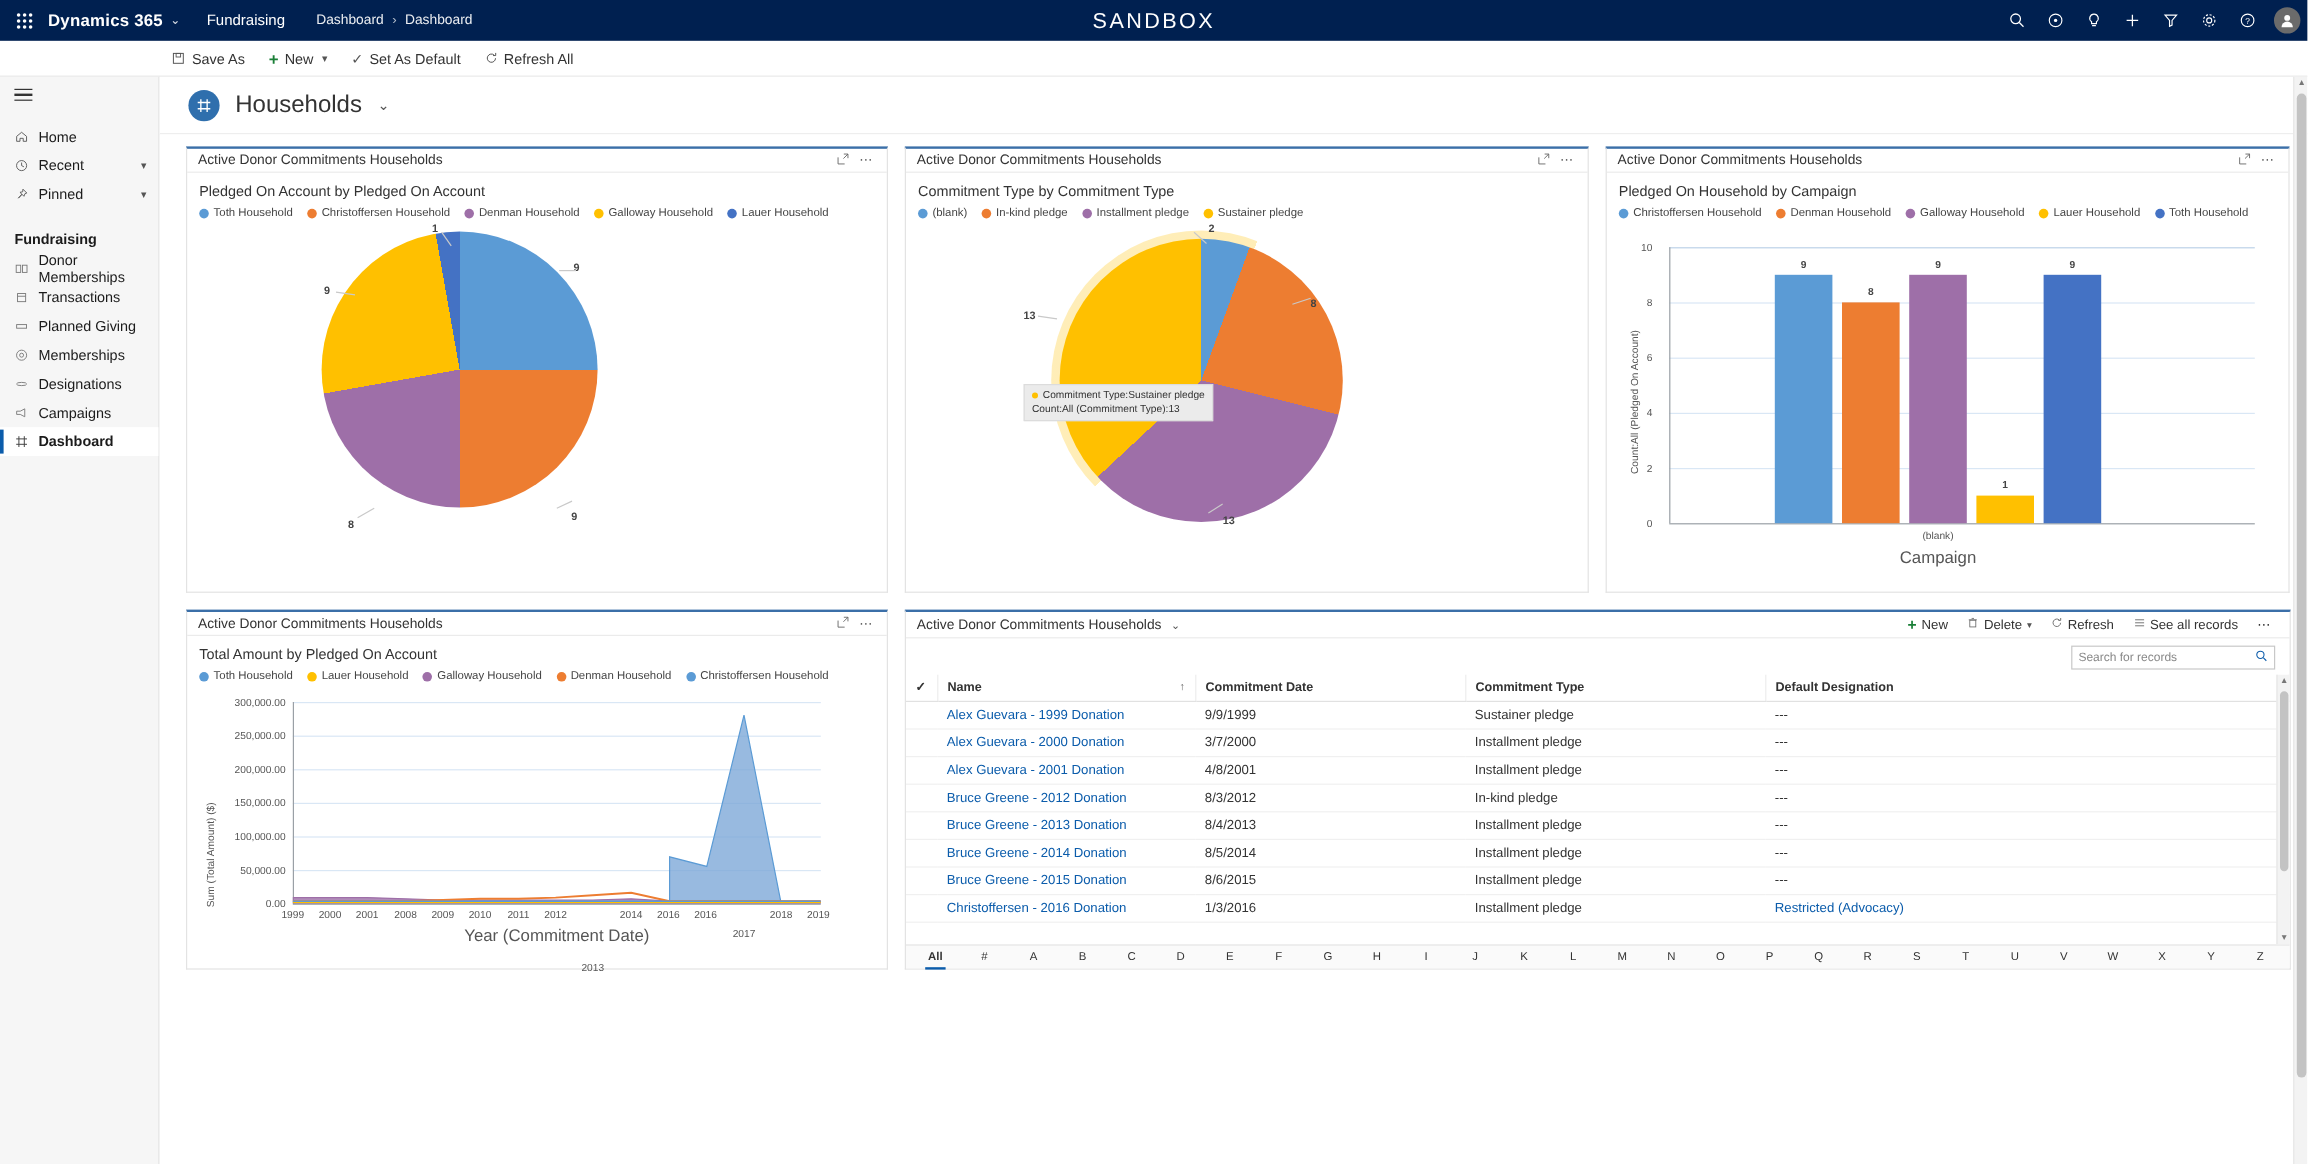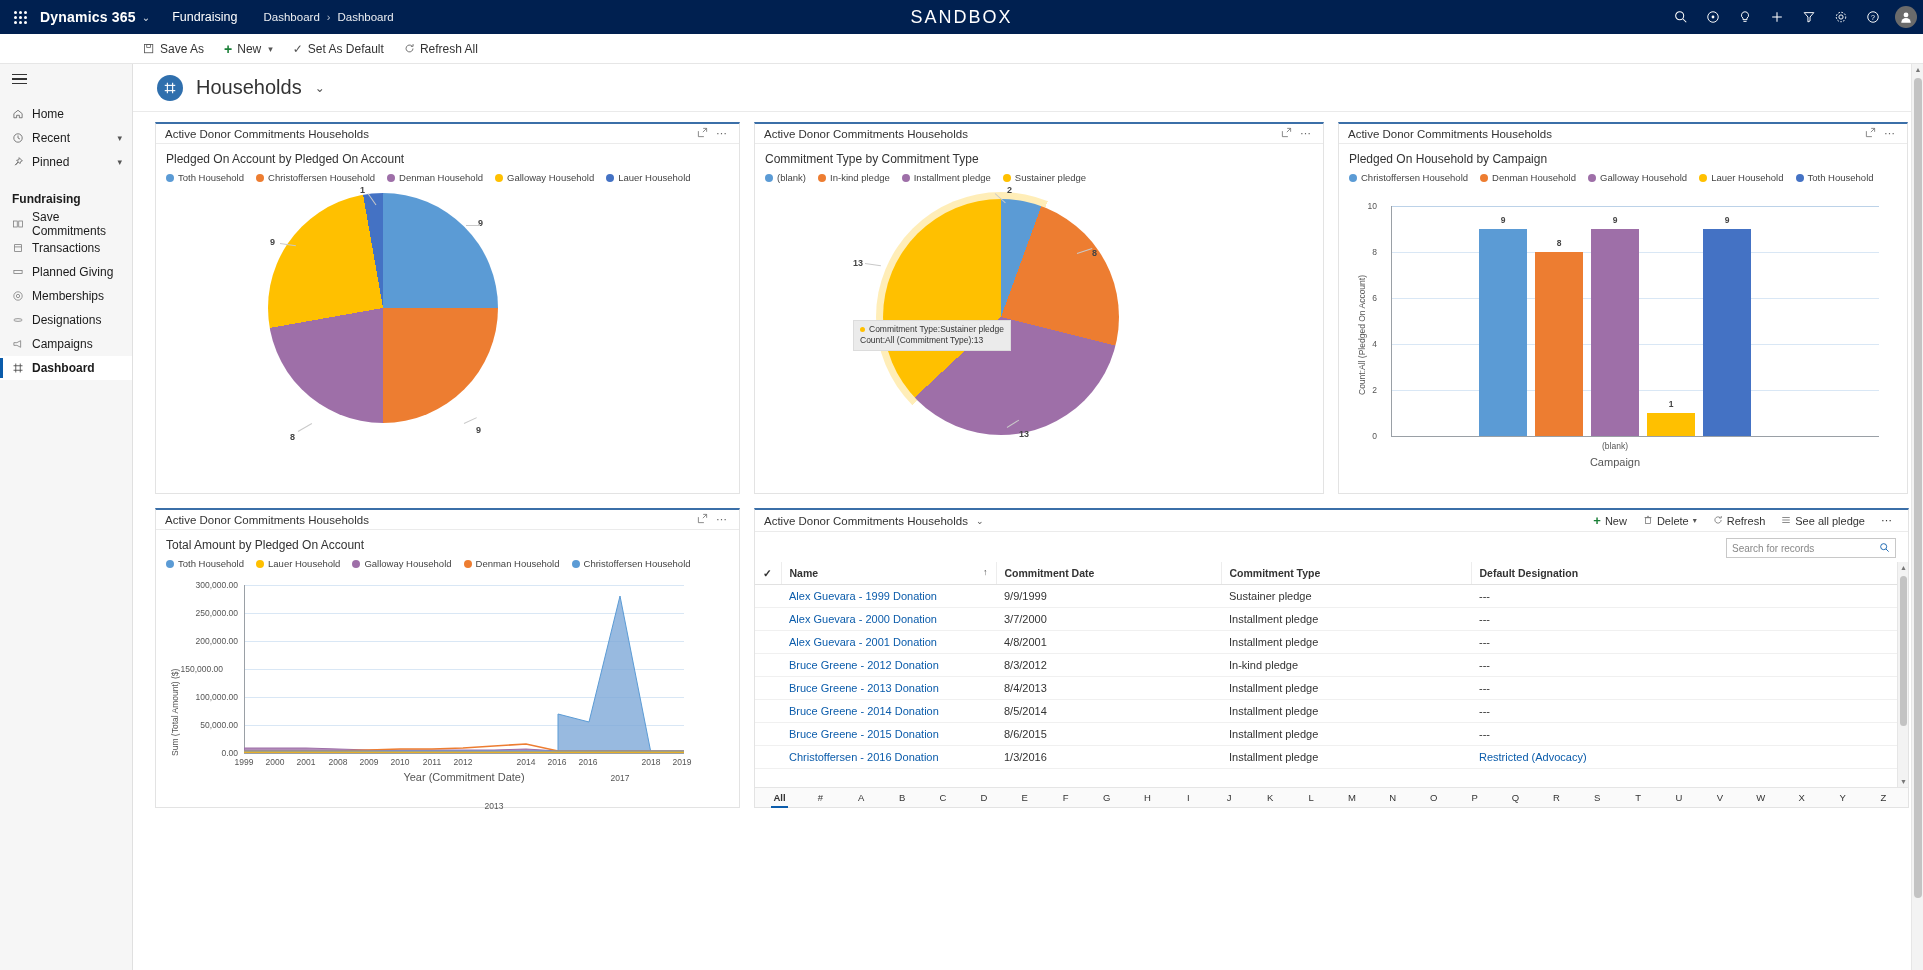--- a/index.html
+++ b/index.html
@@ -149,21 +149,21 @@
   
   .axis-label-y {
     position: absolute; font-size: 8.5px; color: #555;
     transform: rotate(-90deg); transform-origin: left top; white-space: nowrap;
   }
   .ytick { position: absolute; font-size: 8.5px; color: #555; text-align: right; }
   .gridline { position: absolute; height: 1px; background: #d9e7f5; }
   .bar { position: absolute; bottom: 0; }
   .bar-val { position: absolute; font-size: 8.5px; color: #444; font-weight: 600; text-align: center; }
   .xcat { position: absolute; font-size: 8.5px; color: #555; text-align: center; }
-  .axis-label-x { position: absolute; font-size: 11px; color: #555; text-align: center; }
+  .axis-label-x { position: absolute; font-size: 14px; color: #555; text-align: center; }
 
   
   .grid-tile { flex: 1; display: flex; flex-direction: column; }
   .grid-head {
     height: 22px; display: flex; align-items: center; padding: 0 8px 0 9px;
     border-bottom: 1px solid #ebebeb;
   }
   .grid-head .gt { font-size: 11.5px; color: #333; }
   .grid-head .gcaret { font-size: 9px; color: #555; margin-left: 8px; cursor: pointer; }
   .grid-head .spacer { flex: 1; }
@@ -379,21 +379,21 @@
 
     <div class="nav-section">Fundraising</div>
 
     <div class="nav-item">
       <span class="nic">
         <svg width="12" height="12" viewBox="0 0 16 16">
             <rect x="2" y="4" width="5" height="8" fill="none" stroke="#777" stroke-width="1"></rect>
             <rect x="9" y="4" width="5" height="8" fill="none" stroke="#777" stroke-width="1"></rect>
           </svg>
       </span>
-      <span class="nlabel">Save Commitments</span>
+      <span class="nlabel">Donor Memberships</span>
     </div>
     <div class="nav-item">
       <span class="nic">
         <svg width="12" height="12" viewBox="0 0 16 16">
             <rect x="3.5" y="3.5" width="9" height="9" fill="none" stroke="#777" stroke-width="1"></rect>
             <line x1="3.5" y1="6.5" x2="12.5" y2="6.5" stroke="#777" stroke-width="1"></line>
           </svg>
       </span>
       <span class="nlabel">Transactions</span>
     </div>
@@ -694,21 +694,21 @@
           </div>
           <div class="chart-body">
             <div class="axis-label-y" style="left:14px;top:185px;">Sum (Total Amount) ($)</div>
 
             <div class="ytick" style="left:24px;top:9px;width:58px;">300,000.00</div>
             <div class="gridline" style="left:88px;top:14px;width:440px;"></div>
             <div class="ytick" style="left:24px;top:37px;width:58px;">250,000.00</div>
             <div class="gridline" style="left:88px;top:42px;width:440px;"></div>
             <div class="ytick" style="left:24px;top:65px;width:58px;">200,000.00</div>
             <div class="gridline" style="left:88px;top:70px;width:440px;"></div>
-            <div class="ytick" style="left:9px;top:93px;width:58px;">150,000.00</div>
+            <div class="ytick" style="left:24px;top:93px;width:58px;">150,000.00</div>
             <div class="gridline" style="left:88px;top:98px;width:440px;"></div>
             <div class="ytick" style="left:24px;top:121px;width:58px;">100,000.00</div>
             <div class="gridline" style="left:88px;top:126px;width:440px;"></div>
             <div class="ytick" style="left:24px;top:149px;width:58px;">50,000.00</div>
             <div class="gridline" style="left:88px;top:154px;width:440px;"></div>
             <div class="ytick" style="left:24px;top:177px;width:58px;">0.00</div>
 
             <div style="position:absolute;left:88px;top:14px;width:1px;height:168px;background:#9aa0a6;"></div>
             <div style="position:absolute;left:88px;top:182px;width:440px;height:1px;background:#9aa0a6;"></div>
 
@@ -775,21 +775,21 @@
               <span>Refresh</span>
             </span>
             <span class="gcmd">
               <span class="gic">
                 <svg width="10" height="10" viewBox="0 0 16 16">
                     <line x1="2" y1="4" x2="14" y2="4" stroke="#666" stroke-width="1.2"></line>
                     <line x1="2" y1="8" x2="14" y2="8" stroke="#666" stroke-width="1.2"></line>
                     <line x1="2" y1="12" x2="14" y2="12" stroke="#666" stroke-width="1.2"></line>
                   </svg>
               </span>
-              <span>See all pledge</span>
+              <span>See all records</span>
             </span>
             <span class="gcmd">⋯</span>
           </div>
 
           <div class="search-row">
             <div class="search-box">
               <input type="text" placeholder="Search for records" style="">
               <span class="sic">
                 <svg width="11" height="11" viewBox="0 0 16 16">
                     <circle cx="6.8" cy="6.8" r="4.4" fill="none" stroke="#0b5cab" stroke-width="1.3"></circle>

